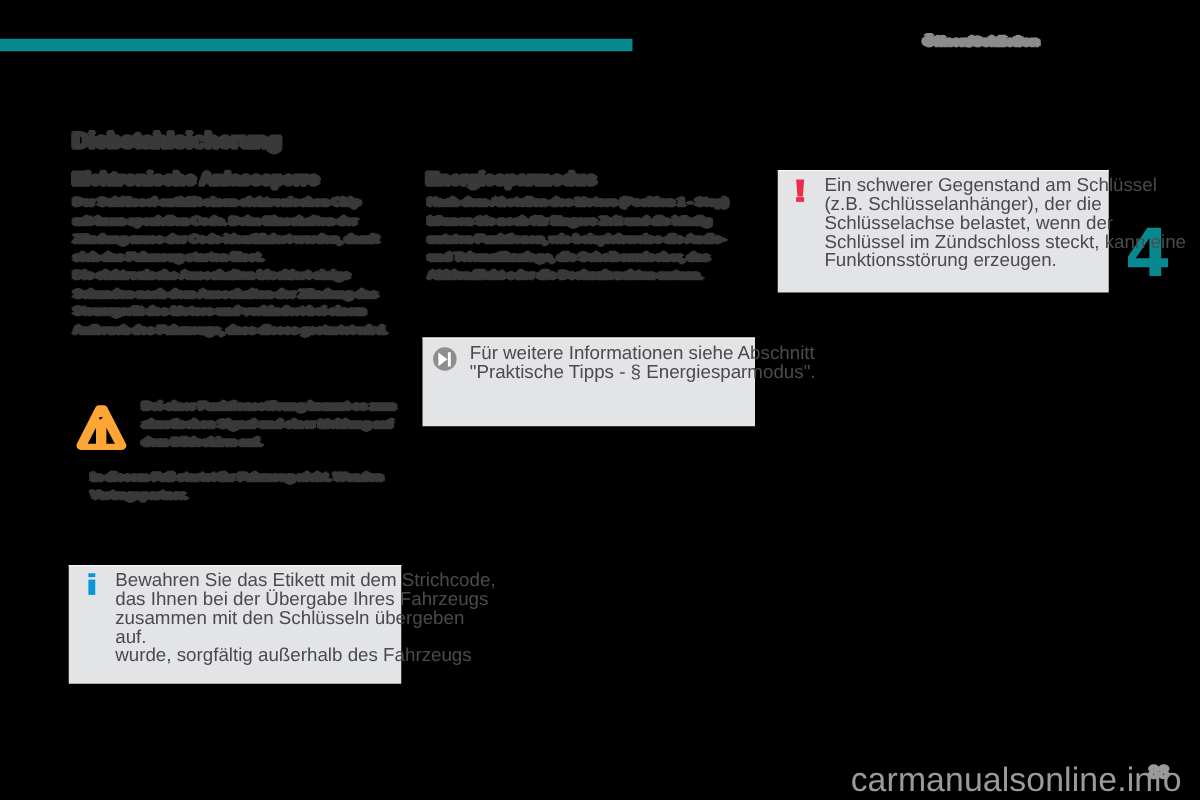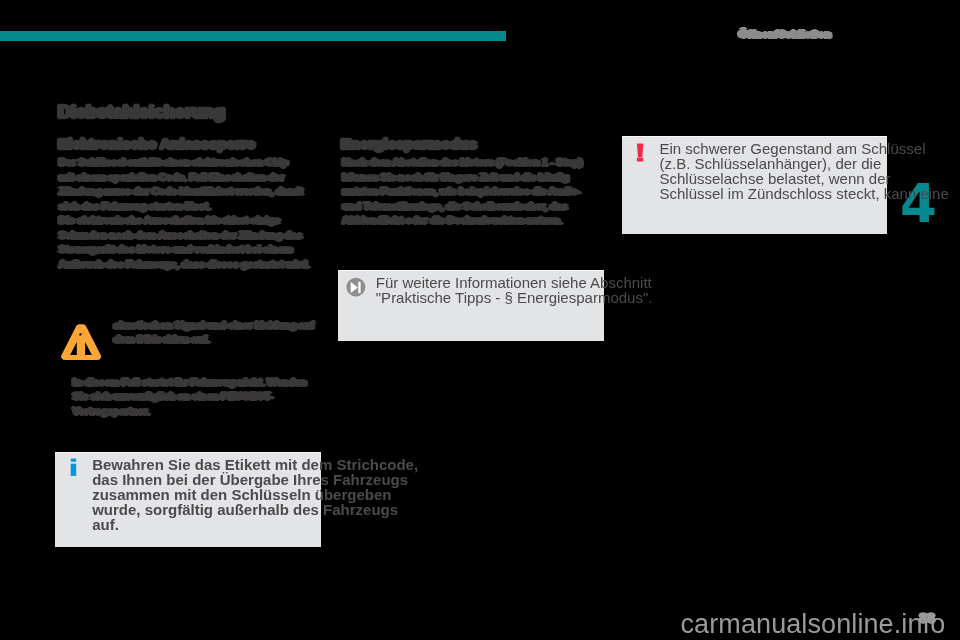--- a/index.html
+++ b/index.html
@@ -72,21 +72,21 @@
   <div class="chapter">Öffnen/Schließen</div>
 
   <div class="chapnum">4</div>
 
   <div class="h1 ink h" style="left:58px; top:102.1px;">Diebstahlsicherung</div>
 
   <div class="h2 ink h" style="left:58px; top:135.1px;">Elektronische Anlasssperre</div>
 
   <div class="body ink s" style="left:59px; top:156.4px; width:270px;">
     <div>Der Schlüssel enthält einen elektronischen Chip</div>
-    <div>mit einem speziellen Code. Fall Einschalten der</div>
+    <div>mit kann speziellen Code. Beim Einschalten der</div>
     <div>Zündung muss der Code identifiziert werden, damit</div>
     <div>sich das Fahrzeug starten lässt.</div>
   </div>
 
   <div class="body ink s" style="left:59px; top:214.2px; width:270px;">
     <div>Die elektronische Ausschalten blockiert einige</div>
     <div>Sekunden nach dem Ausschalten der Zündung das</div>
     <div>Steuergerät des Motors und verhindert bei einem</div>
     <div>Aufbruch des Fahrzeugs, dass dieses gestartet wird.</div>
   </div>
@@ -94,41 +94,41 @@
   <svg class="icon" style="left:61px; top:324px;" width="41" height="37" viewBox="0 0 41 37">
     <path fill="#fba635" fill-rule="evenodd" d="M18.0 0.2 L22.2 0.2 a3.4 3.4 0 0 1 2.6 1.6 L39.7 30.9 a3.4 3.4 0 0 1 -3.0 5.0
              L3.5 35.9 a3.4 3.4 0 0 1 -3.0 -5.0 L15.4 1.8 a3.4 3.4 0 0 1 2.6 -1.6 Z
              M15.8 18.1 L15.8 31.0 L9.1 31.0 Z
              M24.1 18.1 L24.1 31.0 L30.9 31.0 Z
              M18.4 9.5 L21.5 9.5 a0.2 0.2 0 0 1 0 0.3 a1.3 1.3 0 0 0 -1.3 1.3
              a0.2 0.2 0 0 1 -0.3 0.3 L18.4 11.4 Z"></path>
   </svg>
 
   <div class="body ink s" style="left:114px; top:318.9px; width:215px;">
+    <div>Bei einer Funktionsstörung kommt es zum</div>
     <div>akustischen Signal und einer Meldung auf</div>
     <div>dem Bildschirm auf.</div>
   </div>
 
   <div class="body ink s" style="left:73px; top:375.8px; width:270px;">
     <div>In diesem Fall startet Ihr Fahrzeug nicht. Wenden</div>
-    <div>Sie sich unverzüglich an einen PEUGEOT-</div>
     <div>Vertragspartner.</div>
   </div>
 
   <div class="box" style="left:55px; top:452px; width:266px; height:95px;"></div>
   <svg class="icon" style="left:70px; top:458px;" width="8" height="20" viewBox="0 0 8 20">
     <rect x="0.7" y="0.6" width="5.5" height="3.1" fill="#0596db"></rect>
     <rect x="0.7" y="5.7" width="5.5" height="12.2" fill="#0596db"></rect>
   </svg>
-  <div class="boxtext" style="left:92.2px; top:456.5px; width:225px;font-weight:bold;">
+  <div class="boxtext" style="left:92.2px; top:456.5px; width:225px;">
     <div>Bewahren Sie das Etikett mit dem Strichcode,</div>
     <div>das Ihnen bei der Übergabe Ihres Fahrzeugs</div>
     <div>zusammen mit den Schlüsseln übergeben</div>
+    <div>auf.</div>
     <div>wurde, sorgfältig außerhalb des Fahrzeugs</div>
-    <div>auf.</div>
   </div>
 
   <div class="h2 ink h" style="left:341px; top:135.1px;">Energiesparmodus</div>
 
   <div class="body ink s" style="left:342.5px; top:156.4px; width:275px;">
     <div>Nach dem Abstellen des Motors (Position 1 - Stop)</div>
     <div>können Sie noch für längere Zeit und die häufig</div>
     <div>nutzten Funktionen, wie beispielsweise die Audio-</div>
     <div>und Telematikanlage, die Scheibenwischer, das</div>
     <div>Abblendlicht oder die Deckenleuchten nutzen.</div>
@@ -148,18 +148,19 @@
   <div class="box" style="left:622px; top:136px; width:265px; height:98px;"></div>
   <svg class="icon" style="left:636px; top:143px;" width="9" height="20" viewBox="0 0 9 20">
     <path d="M0.9 0.5 L7.3 0.5 L6.3 14.2 L2.0 14.2 Z" fill="#ee2c4a"></path>
     <rect x="0.9" y="14.7" width="6.4" height="3.8" fill="#ee2c4a"></rect>
   </svg>
   <div class="boxtext" style="left:659.5px; top:140.5px; width:228px;">
     <div>Ein schwerer Gegenstand am Schlüssel</div>
     <div>(z.B. Schlüsselanhänger), der die</div>
     <div>Schlüsselachse belastet, wenn der</div>
     <div>Schlüssel im Zündschloss steckt, kann eine</div>
+    <div>Funktionsstörung erzeugen.</div>
   </div>
 
   <div class="wm" style="left:680.5px; top:611px;">carmanualsonline.info</div>
   <div class="pgnum" style="left:919px; top:609.5px;">88</div>
 
 </div>
 
 </body></html>

